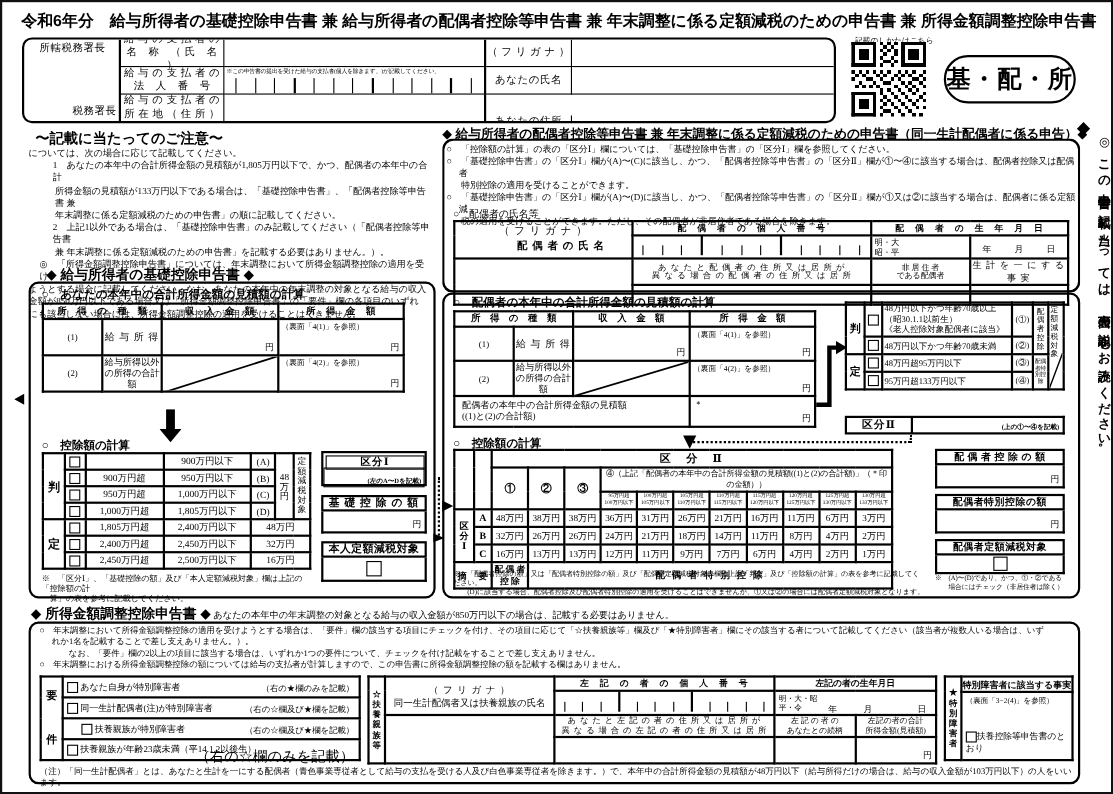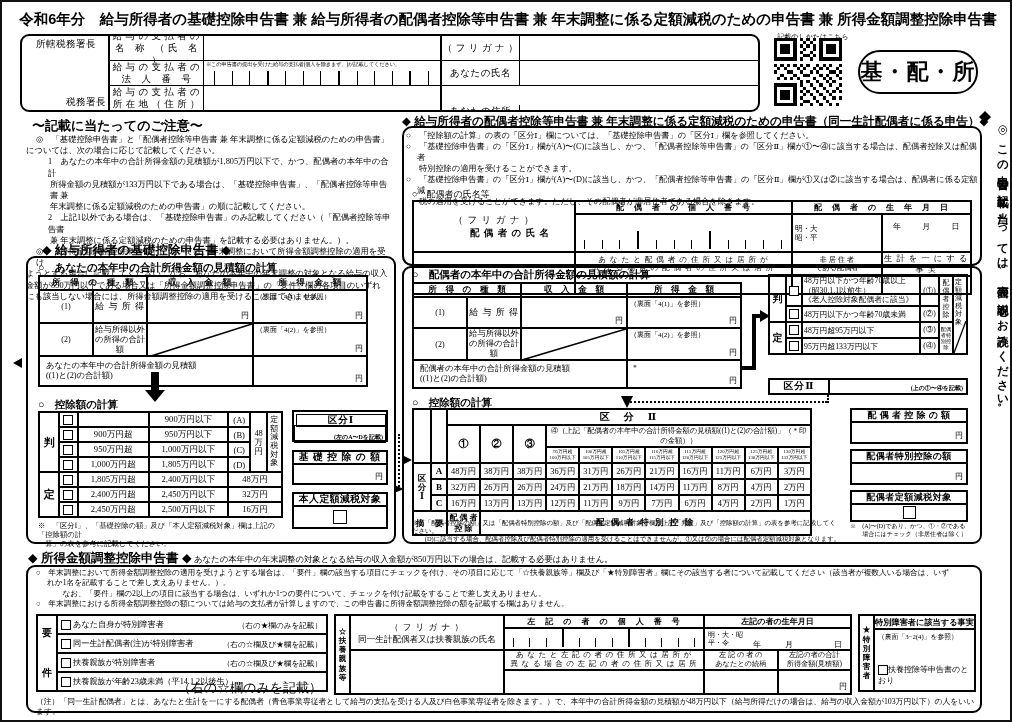--- a/index.html
+++ b/index.html
@@ -254,21 +254,20 @@
           <rect x="14" y="20" width="1" height="1"></rect>
         <rect x="17" y="20" width="1" height="1"></rect>
           <rect x="19" y="20" width="1" height="1"></rect>
       </g>
     </svg>
   </div>
   <div class="abs" id="stamp">基・配・所</div>
 
   <div class="abs" id="noteTitle">〜記載に当たってのご注意〜</div>
   <div class="abs" id="noteBox">
-    <p class="ind1">◎　「基礎控除申告書」と「配偶者控除等申告書 兼 年末調整に係る定額減税のための申告書」</p>
     <p>については、次の場合に応じて記載してください。</p>
     <p class="ind2" style="padding-left:22px;">1　あなたの本年中の合計所得金額の見積額が1,805万円以下で、かつ、配偶者の本年中の合計</p>
     <p class="ind3">所得金額の見積額が133万円以下である場合は、「基礎控除申告書」、「配偶者控除等申告書 兼</p>
     <p class="ind3">年末調整に係る定額減税のための申告書」の順に記載してください。</p>
     <p class="ind2" style="padding-left:22px;">2　上記1以外である場合は、「基礎控除申告書」のみ記載してください（「配偶者控除等申告書</p>
     <p class="ind3">兼 年末調整に係る定額減税のための申告書」を記載する必要はありません。）。</p>
     <p class="ind1">◎　「所得金額調整控除申告書」については、年末調整において所得金額調整控除の適用を受け</p>
     <p>ようとする場合に記載してください。なお、あなたの本年中の年末調整の対象となる給与の収入</p>
     <p>金額が850万円以下である場合又は「所得金額調整控除申告書」の「要件」欄の各項目のいずれ</p>
     <p>にも該当しない場合には、所得金額調整控除の適用を受けることはできません。</p>
@@ -292,21 +291,21 @@
     <table class="gt" style="width:560px;height:62px;table-layout:fixed;">
       <tbody>
           <tr style="height:10px;">
         <td rowspan="2" class="thick" style="width:160px;font-size:9.5px;line-height:13px;">
           <div style="letter-spacing:1px;">（ フ リ ガ ナ ）</div>
           <div class="b" style="letter-spacing:1px;margin-left:32px;">配 偶 者 の 氏 名</div>
         </td>
         <td class="thick b" style="width:215px;font-size:8px;letter-spacing:1px;">配　偶　者　の　個　人　番　号</td>
         <td colspan="2" class="thick b" style="font-size:8px;letter-spacing:1px;">配　偶　者　の　生　年　月　日</td>
       </tr>
-      <tr style="height:38px;padding-left:20px;">
+      <tr style="height:21px;padding-left:20px;">
         <td class="thick" style="position:relative;">
           <div class="abs" style="left:8px;bottom:2px;width:198px;height:9px;display:flex;justify-content:space-between;">
             <span style="width:1px;background:#000;"></span>
                 <span style="width:1px;background:#000;"></span>
             <span style="width:1px;background:#000;"></span>
                 <span style="width:2px;background:#000;height:18px;margin-top:-9px;"></span>
             <span style="width:1px;background:#000;"></span>
                 <span style="width:1px;background:#000;"></span>
             <span style="width:1px;background:#000;"></span>
                 <span style="width:2px;background:#000;height:18px;margin-top:-9px;"></span>
@@ -372,27 +371,20 @@
         <td class="thick" style="font-size:8px;">(2)</td>
         <td class="thick" style="font-size:8.3px;line-height:10px;white-space:pre-line;">給与所得以外
 の所得の合計額</td>
         <td class="thick" style="position:relative;overflow:hidden;">
           <svg class="abs" style="left:0;top:0;" width="104" height="33">
                 <line x1="0" y1="33" x2="104" y2="0" stroke="#000" stroke-width="1.6"></line>
               </svg>
         </td>
         <td class="thick" style="position:relative;">
           <span class="ura">（裏面「4(2)」を参照）</span>
-          <span class="yen">円</span>
-        </td>
-      </tr>
-      <tr style="height:30px;">
-        <td colspan="3" class="thick" style="font-size:8.3px;line-height:10px;text-align:left;padding-left:6px;white-space:pre-line;">あなたの本年中の合計所得金額の見積額
-((1)と(2)の合計額)</td>
-        <td class="thick" style="position:relative;border:2px solid #000;">
           <span class="yen">円</span>
         </td>
       </tr>
     </tbody>
       </table>
   </div>
 
   <svg class="abs" style="left:143px;top:370px;" width="20" height="30">
     <rect x="6" y="0" width="8" height="20" fill="#000"></rect>
     <polygon points="0,18 20,18 10,30" fill="#000"></polygon>
@@ -755,21 +747,21 @@
         </td>
       </tr>
       <tr style="height:19px;">
         <td class="thick" style="text-align:left;padding-left:3px;font-size:8.2px;position:relative;">
           <span class="cbx"></span>
           <span>同一生計配偶者(注)が特別障害者</span>
           <span class="abs" style="right:4px;top:5px;font-size:7.6px;">（右の☆欄及び★欄を記載）</span>
         </td>
       </tr>
       <tr style="height:19px;">
-        <td class="thick" style="text-align:left;padding-left:3px;font-size:8.2px;position:relative;">
+        <td class="thick" style="text-align:left;padding-left:16px;font-size:8.2px;position:relative;">
           <span class="cbx"></span>
           <span>扶養親族が特別障害者</span>
           <span class="abs" style="right:4px;top:5px;font-size:7.6px;">（右の☆欄及び★欄を記載）</span>
         </td>
       </tr>
       <tr style="height:19px;">
         <td class="thick" style="text-align:left;padding-left:3px;font-size:8.2px;position:relative;">
           <span class="cbx"></span>
           <span>扶養親族が年齢23歳未満（平14.1.2以後生）</span>
           <span class="abs" style="right:4px;top:6px;font-size:13px;">（右の☆欄のみを記載）</span>

